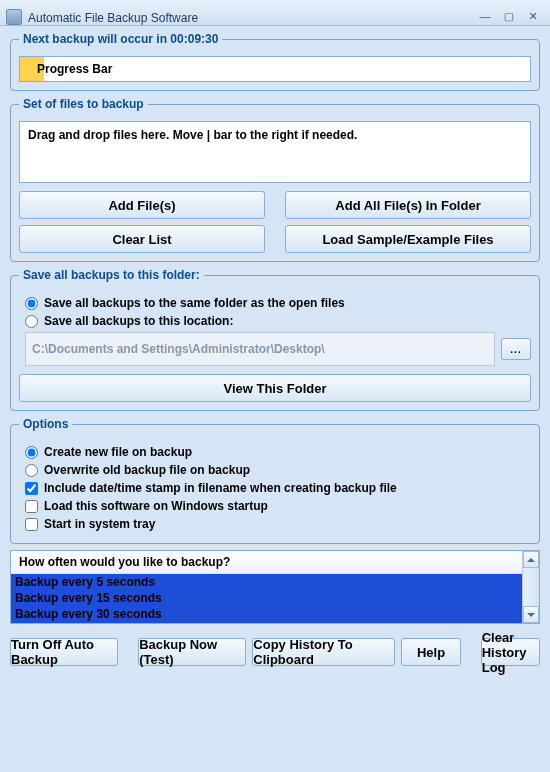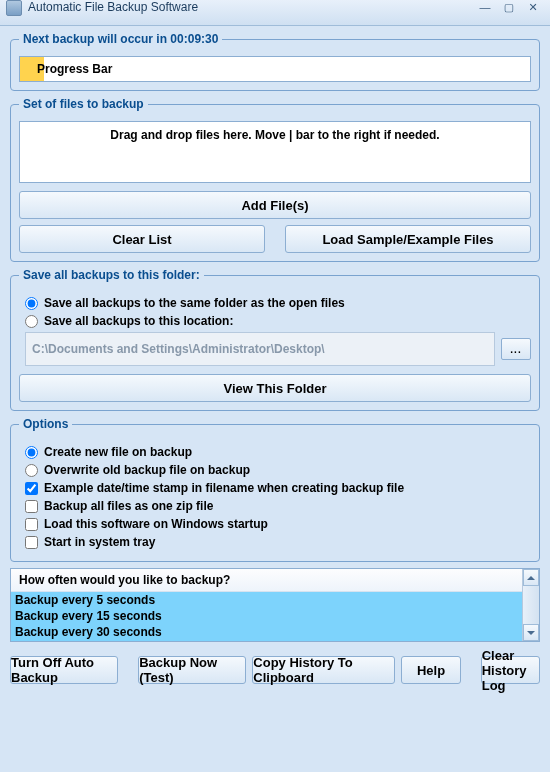--- a/index.html
+++ b/index.html
@@ -1,46 +1,46 @@
 <!DOCTYPE html>
 <html><head>
 <meta charset="utf-8">
 <style>
 * { box-sizing: border-box; margin: 0; padding: 0; font-family: Tahoma, Arial, sans-serif; }
 body { background: #d6e5f5; width: 550px; height: 772px; overflow: hidden; }
 
-.titlebar { height: 26px; background: linear-gradient(#e8f0fa,#cfe0f2); display: flex; align-items: flex-start; padding: 0 6px; border-bottom: 1px solid #9fbcd9; }
+.titlebar { height: 26px; background: linear-gradient(#e8f0fa,#cfe0f2); display: flex; align-items: flex-end; padding: 0 6px; border-bottom: 1px solid #9fbcd9; }
 .titlebar .icon { width: 16px; height: 16px; background: linear-gradient(#b0c8e0,#7a9fc5); border: 1px solid #6c8db0; border-radius: 2px; margin-right: 6px; }
 .titlebar .title { font-size: 12px; color: #1a3a5c; flex: 1; }
 .titlebar .winbtn { width: 22px; height: 16px; margin-left: 2px; color: #3a5b7d; font-size: 11px; text-align: center; line-height: 14px; cursor: pointer; }
 
 .content { padding: 6px 10px 10px 10px; }
 
 fieldset { border: 1px solid #7aa3cf; border-radius: 4px; margin-bottom: 6px; padding: 10px 8px 8px 8px; position: relative; }
 legend { font-size: 12px; font-weight: bold; color: #0a4e8f; padding: 0 4px; }
 
 .progress-wrap { background: #fff; border: 1px solid #8caed2; height: 26px; display: flex; align-items: center; }
 .progress-fill { background: #ffd34e; height: 100%; width: 24px; }
 .progress-label { position: absolute; left: 17px; font-size: 12px; font-weight: bold; color: #000; }
 
-.filelist { background: #fff; border: 1px solid #8caed2; height: 62px; padding: 6px 8px; font-size: 12px; font-weight: bold; color: #000; margin-bottom: 8px; text-align: center; }
+.filelist { background: #fff; border: 1px solid #8caed2; height: 62px; padding: 6px 8px; font-size: 12px; font-weight: bold; color: #000; margin-bottom: 8px; }
 
 .btnrow { display: flex; gap: 20px; margin-top: 6px; }
 .btnrow .btn { flex: 1; }
 .btn { background: linear-gradient(#f5f9fd,#d9e7f5); border: 1px solid #8caed2; border-radius: 3px; height: 28px; font-size: 13px; font-weight: bold; color: #000; cursor: pointer; display: flex; align-items: center; justify-content: center; }
 .btn-wide { width: 100%; }
 
 .radio-row, .check-row { display: flex; align-items: center; font-size: 12px; font-weight: bold; color: #000; margin: 4px 0 4px 6px; }
 .radio-row input, .check-row input { margin-right: 6px; }
 
 .path-row { display: flex; align-items: center; gap: 6px; margin: 4px 0 8px 6px; }
 .path-input { flex: 1; height: 22px; border: 1px solid #b6c9de; background: #ecf1f7; color: #8898aa; font-size: 12px; font-weight: bold; padding: 16px 6px; }
 .browse-btn { width: 30px; height: 22px; background: linear-gradient(#f5f9fd,#d9e7f5); border: 1px solid #8caed2; border-radius: 2px; font-size: 10px; font-weight: bold; cursor: pointer; letter-spacing: 1px; }
 
-.listbox { background: #7dd3fc; border: 1px solid #8caed2; height: 74px; margin: 2px 0 8px 0; position: relative; display: flex; }
+.listbox { background: #1d4ed8; border: 1px solid #8caed2; height: 74px; margin: 2px 0 8px 0; position: relative; display: flex; }
 .listbox-inner { flex: 1; overflow: hidden; }
 .listbox-header { font-size: 12px; font-weight: bold; padding: 4px 8px; border-bottom: 1px solid #d7e3f0; background: linear-gradient(#fdfdfe,#eef4fb); }
 .listbox-item { font-size: 12px; font-weight: bold; padding: 1px 4px; }
 .listbox-scroll { width: 17px; background: linear-gradient(90deg,#e8f0f9,#d3e2f1); border-left: 1px solid #b6c9de; display: flex; flex-direction: column; }
 .scroll-btn { height: 17px; background: linear-gradient(#f5f9fd,#d9e7f5); border: 1px solid #9fbcd9; margin: 0; display: flex; align-items: center; justify-content: center; cursor: pointer; }
 .scroll-track { flex: 1; }
 .scroll-arrow { width: 0; height: 0; border-left: 4px solid transparent; border-right: 4px solid transparent; }
 .arrow-up { border-bottom: 4px solid #4a6c90; }
 .arrow-down { border-top: 4px solid #4a6c90; }
 
@@ -67,20 +67,21 @@
     </div>
   </fieldset>
 
   <fieldset>
     <legend>Set of files to backup</legend>
     <div class="filelist">
       <span>Drag and drop files here. Move | bar to the right if needed.</span>
     </div>
     <div class="btnrow">
       <div class="btn">Add File(s)</div>
+      <div class="btn">Add All File(s) In Folder</div>
     </div>
     <div class="btnrow">
       <div class="btn">Clear List</div>
       <div class="btn">Load Sample/Example Files</div>
     </div>
   </fieldset>
 
   <fieldset>
     <legend>Save all backups to this folder:</legend>
     <label class="radio-row">
@@ -103,25 +104,21 @@
     <label class="radio-row">
       <input type="radio" name="ov" checked="" style="">
       <span>Create new file on backup</span>
     </label>
     <label class="radio-row">
       <input type="radio" name="ov" style="">
       <span>Overwrite old backup file on backup</span>
     </label>
     <label class="check-row">
       <input type="checkbox" checked="" style="">
-      <span>Example date/time stamp in filename when creating backup file</span>
-    </label>
-    <label class="check-row">
-      <input type="checkbox" style="">
-      <span>Backup all files as one zip file</span>
+      <span>Include date/time stamp in filename when creating backup file</span>
     </label>
     <label class="check-row">
       <input type="checkbox" style="">
       <span>Load this software on Windows startup</span>
     </label>
     <label class="check-row">
       <input type="checkbox" style="">
       <span>Start in system tray</span>
     </label>
   </fieldset>

